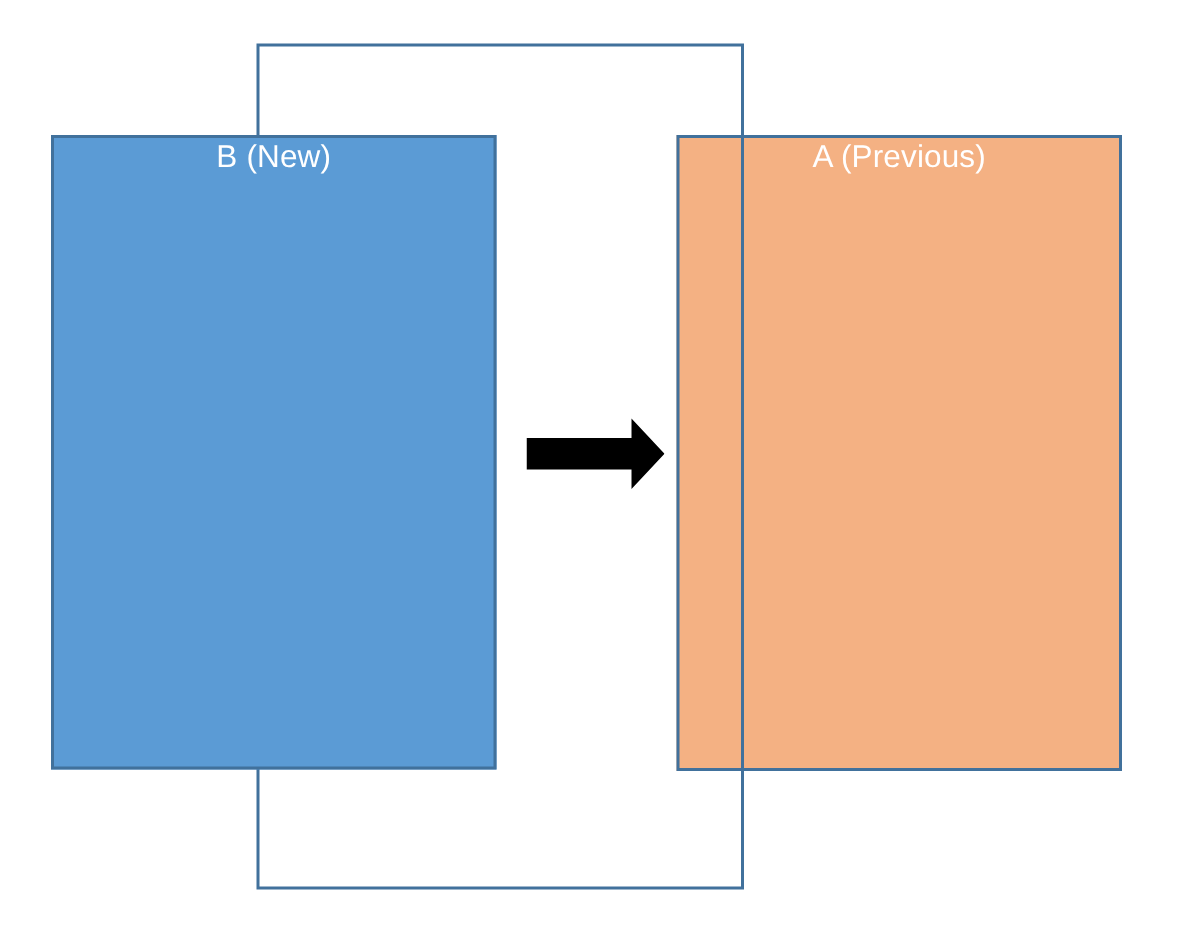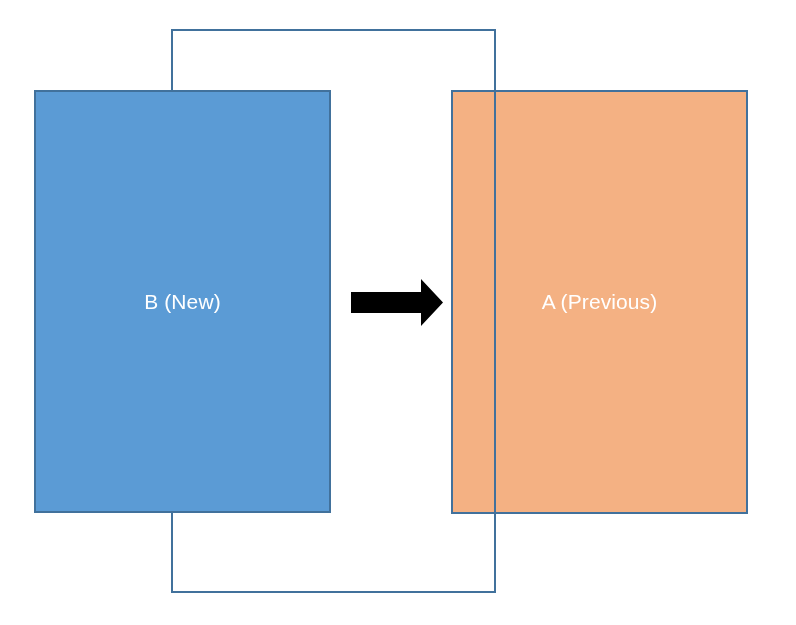--- a/index.html
+++ b/index.html
@@ -28,21 +28,21 @@
     box-sizing: border-box;
     background: transparent;
     z-index: 1;
   }
   
   .box {
     position: absolute;
     box-sizing: border-box;
     border: 2px solid #41719C;
     display: flex;
-    align-items: center;
+    align-items: flex-start;
     justify-content: center;
     z-index: 2;
   }
   .box-b {
     left: 34px;
     top: 90px;
     width: 297px;
     height: 423px;
     background: #5B9BD5;
   }

